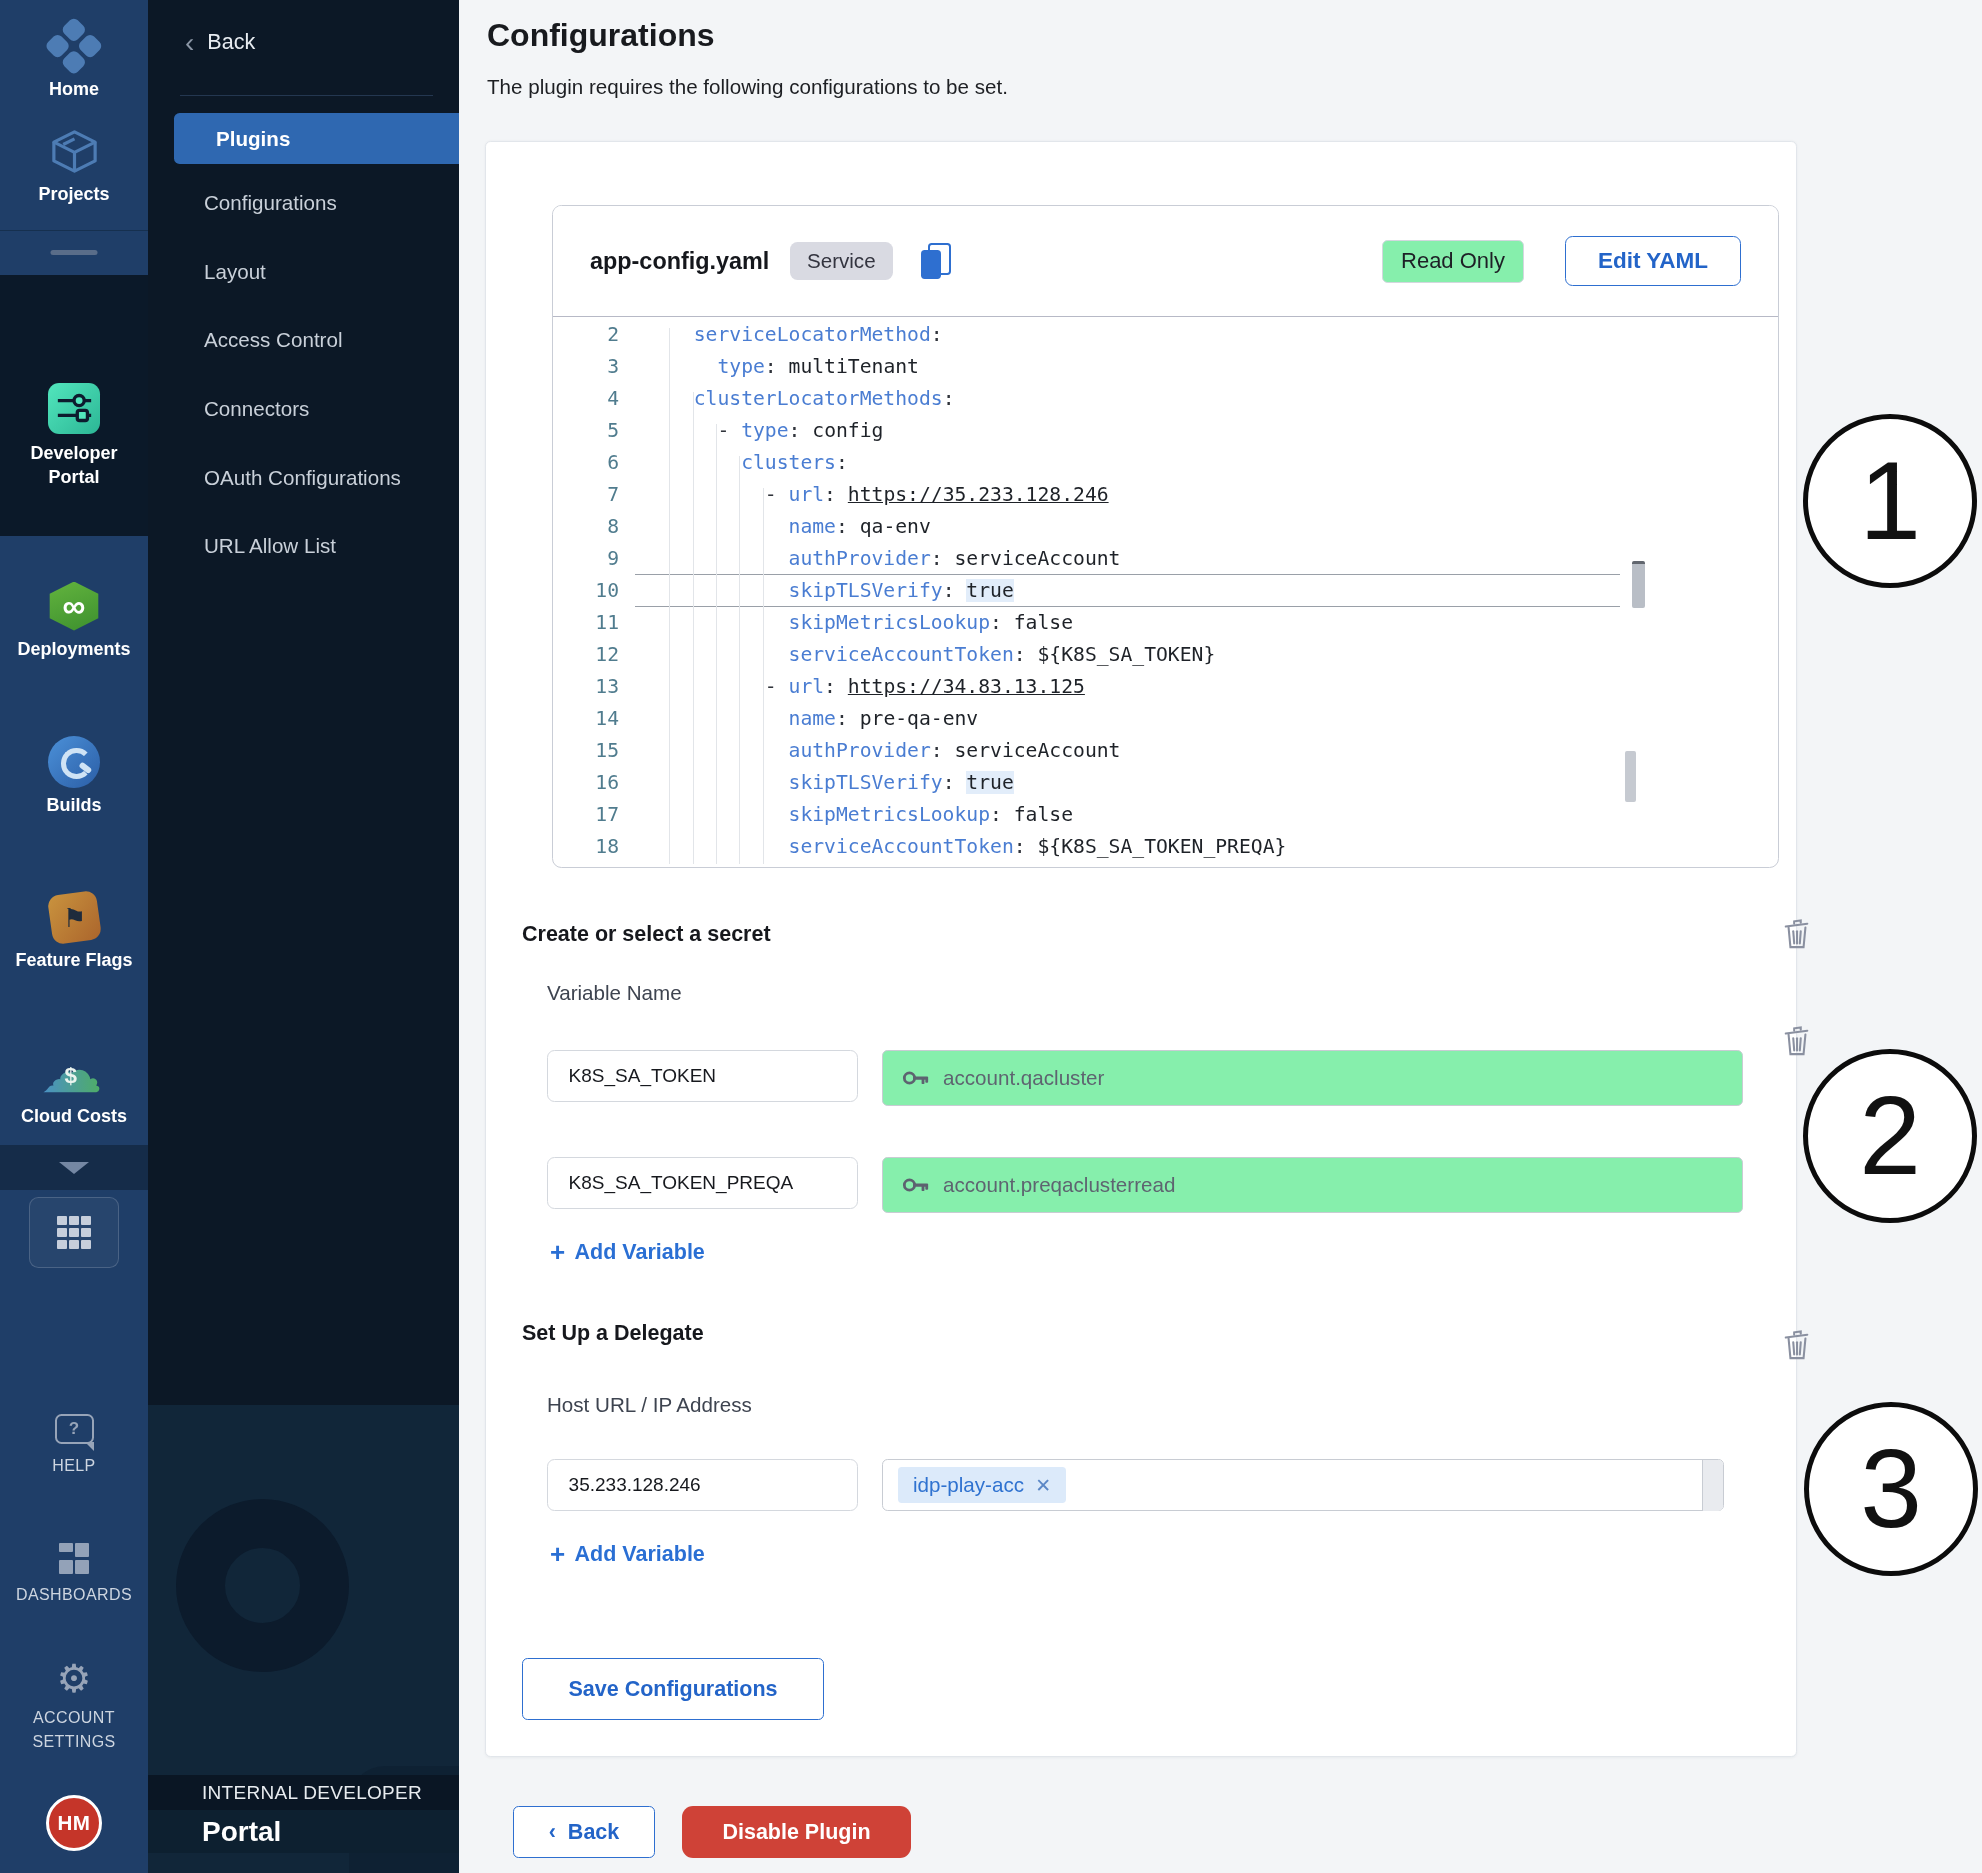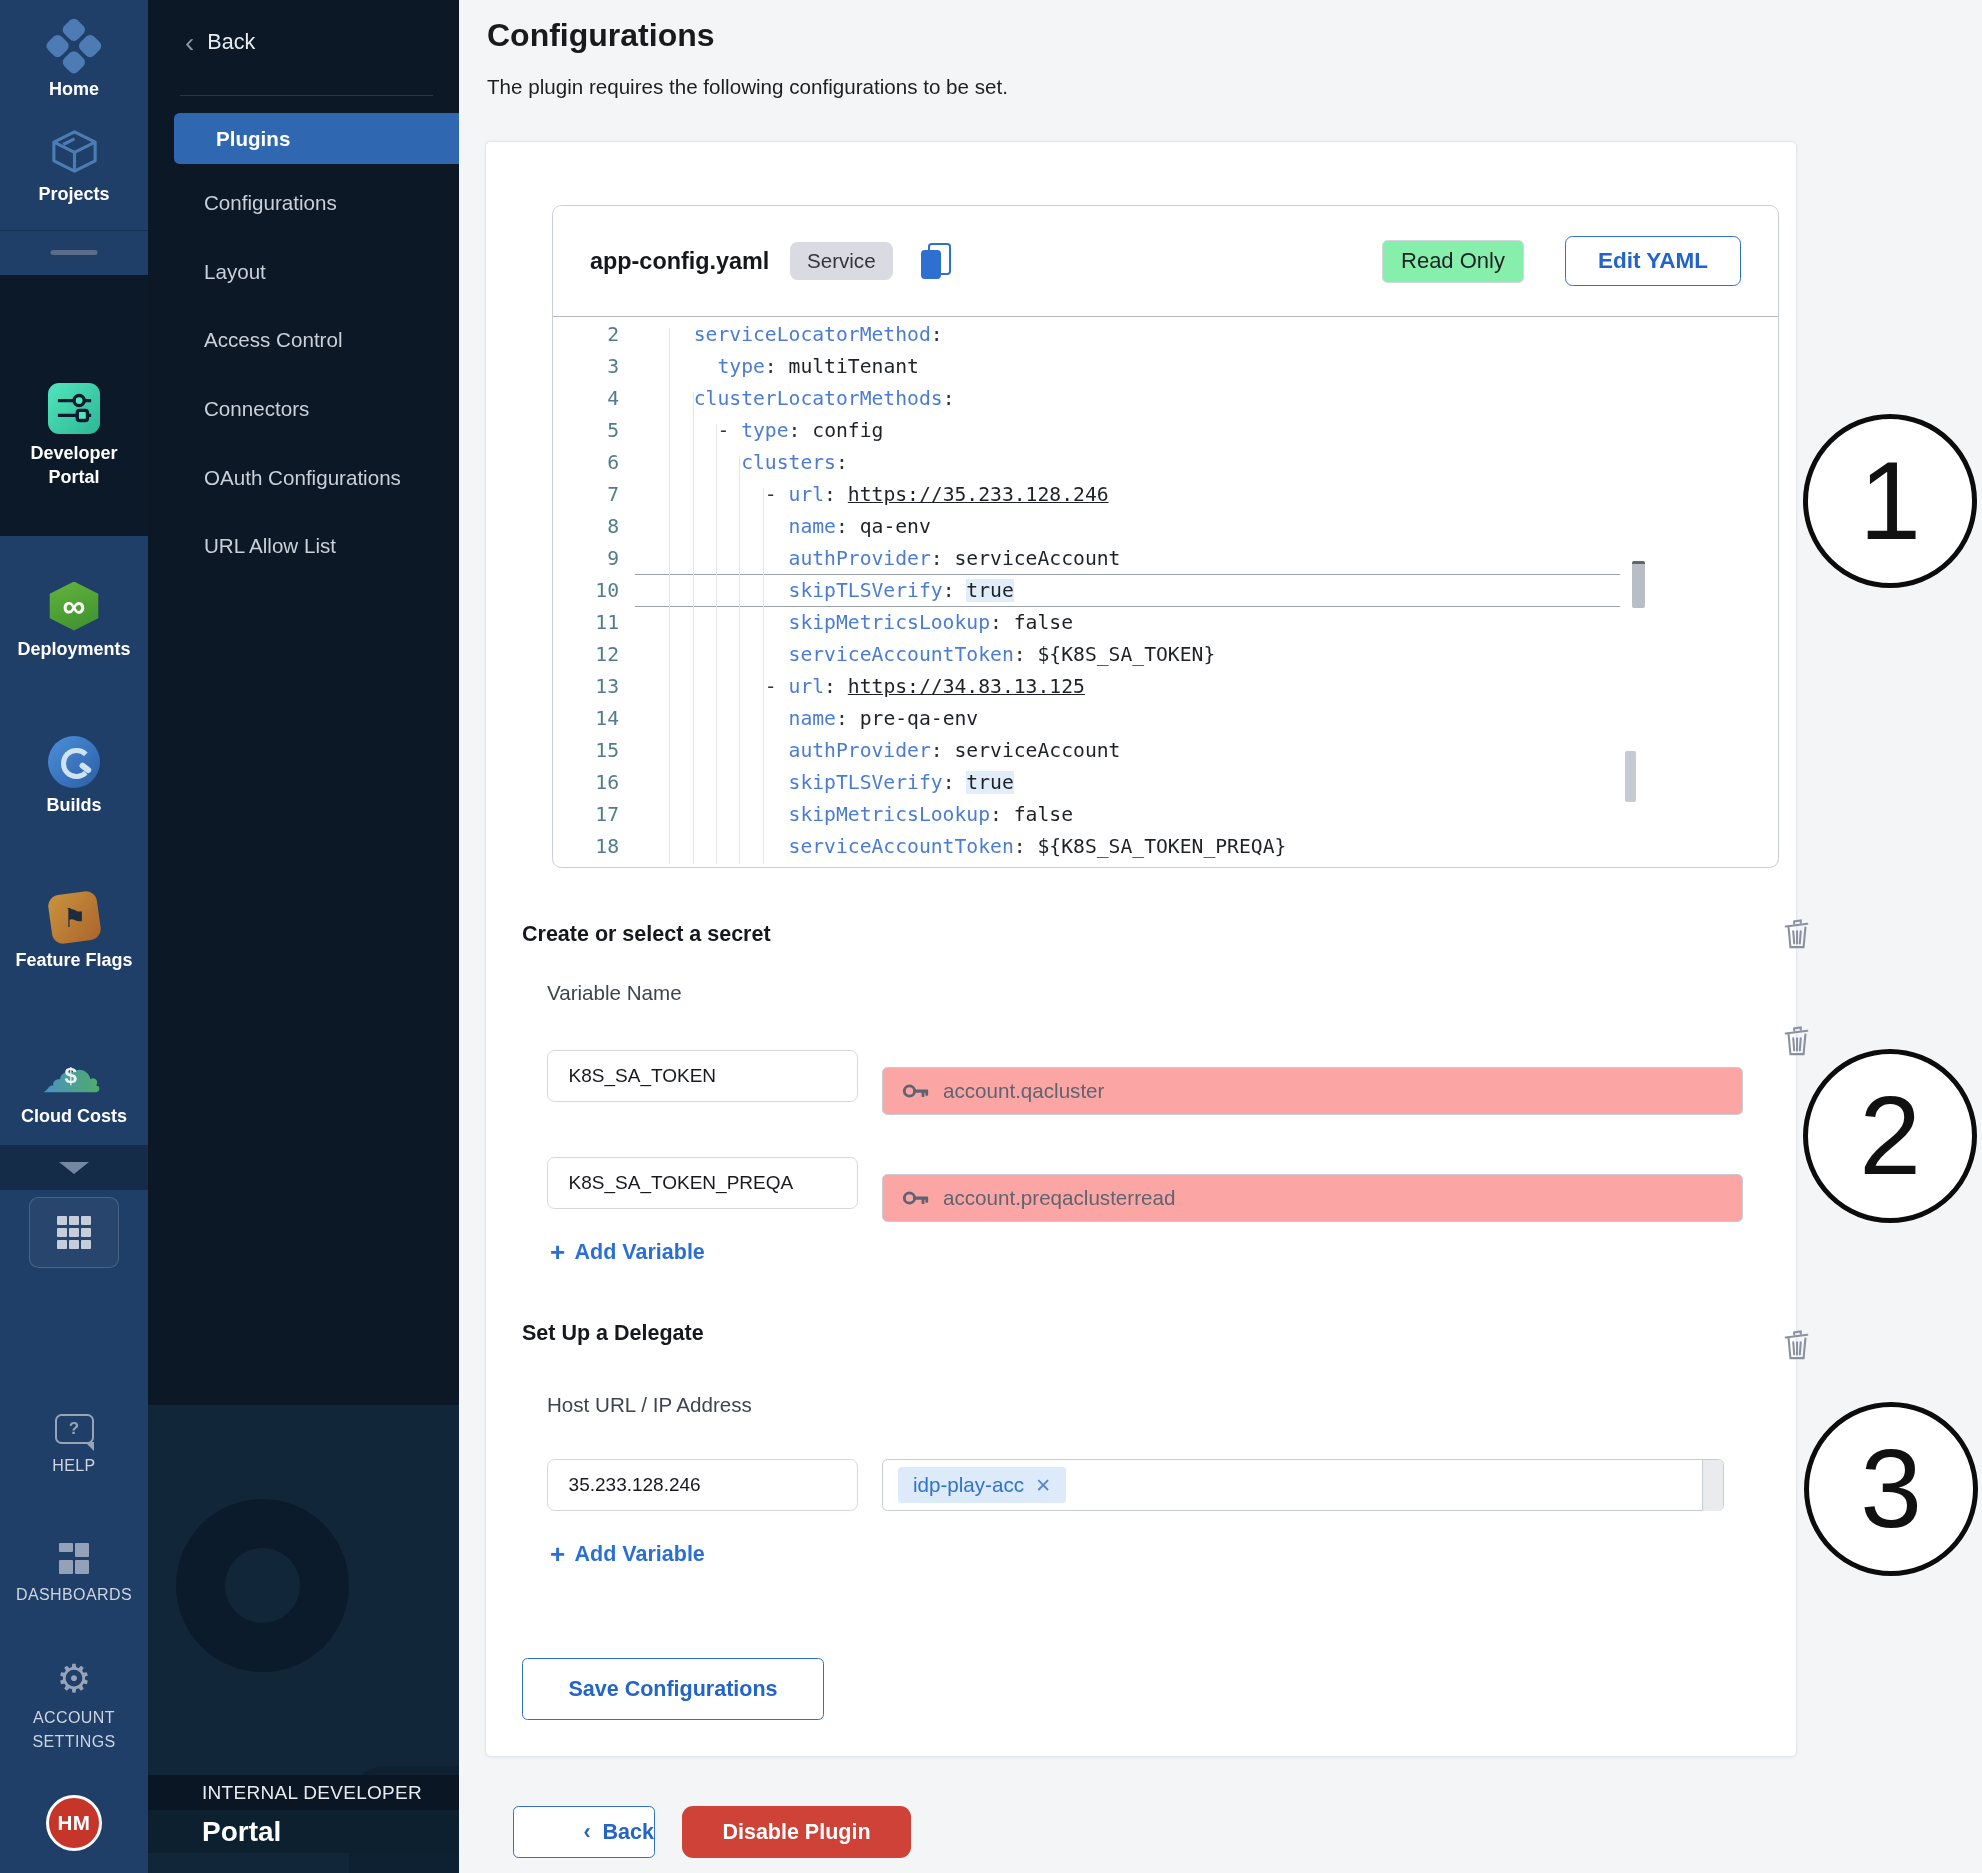--- a/index.html
+++ b/index.html
@@ -88,35 +88,35 @@
   .c-url { color:#1e2228; text-decoration:underline; }
   .c-hl { background:#e2edfa; }
   .cm-active:before { content:""; position:absolute; left:82px; right:160px; top:-0.9px; bottom:0; border-top:0.9px solid #9aa0a8; border-bottom:0.9px solid #9aa0a8; }
   .guide { position:absolute; width:0.9px; background:#e2e5e9; }
   .vthumb { position:absolute; border-radius:1.9px; }
 
   
   .sec-head { position:absolute; left:36px; font-size:21.5px; font-weight:700; color:#16181d; }
   .col-label { position:absolute; left:61px; font-size:20.6px; color:#3e4450; }
   .var-input { position:absolute; left:61px; width:311px; height:52px; border:0.9px solid #d4d8de; border-radius:7.5px; background:#fff; font-family:"Liberation Sans",sans-serif; font-size:19px; color:#17191e; padding:0 20.6px; }
-  .secret-select { position:absolute; left:396px; width:861px; height:48px; background:#fca5a5; border:0.9px solid #c8ccd3; border-radius:5.6px; display:flex; align-items:center; padding:0 19px; gap:13px; cursor:pointer;margin-top:17px; }
+  .secret-select { position:absolute; left:396px; width:861px; height:56px; background:#86efac; border:0.9px solid #c8ccd3; border-radius:5.6px; display:flex; align-items:center; padding:0 19px; gap:13px; cursor:pointer; }
   .secret-select .stext { color:#5e6470; font-size:20.6px; }
   .key-ic svg { display:block; }
   .add-var { position:absolute; left:64px; display:flex; align-items:center; gap:9.4px; color:#2a6fd4; font-size:21.5px; font-weight:600; cursor:pointer; }
   .add-var .plus { font-size:26px; font-weight:700; line-height:20.6px; }
   .tag-select { position:absolute; left:396px; width:842px; height:52px; background:#fff; border:0.9px solid #c8ccd3; border-radius:5.6px; display:flex; align-items:center; padding:0 5.6px 0 15px; cursor:text; }
   .chip { display:flex; align-items:center; gap:11.2px; background:#dceafa; border-radius:3.7px; height:36px; padding:0 15px; color:#2f72d0; font-size:20.6px; }
   .chip .x { color:#5b87c6; font-size:19px; cursor:pointer; }
   .tag-cap { position:absolute; right:0; top:0; width:20.6px; height:51px; background:#e9ebef; border-left:0.9px solid #c8ccd3; border-radius:0 4.7px 4.7px 0; }
   .trash { position:absolute; width:32px; height:34px; cursor:pointer; }
   .trash svg { display:block; }
 
   #save-btn { position:absolute; left:36px; top:1516px; width:302px; height:62px; border:1.9px solid #2e6fd0; border-radius:5.6px; background:#fff; color:#2364c8; font-size:21.5px; font-weight:700; cursor:pointer; }
 
-  #back-btn { position:absolute; left:54px; top:1806px; width:142px; height:52px; border:1.9px solid #2e6fd0; border-radius:5.6px; background:#fff; color:#2364c8; font-size:21.5px; font-weight:700; cursor:pointer;text-align:right; }
+  #back-btn { position:absolute; left:54px; top:1806px; width:142px; height:52px; border:1.9px solid #2e6fd0; border-radius:5.6px; background:#fff; color:#2364c8; font-size:21.5px; font-weight:700; cursor:pointer; }
   #disable-btn { position:absolute; left:223px; top:1806px; width:229px; height:52px; border:none; border-radius:11px; background:#cf4237; color:#fff; font-size:21.5px; font-weight:700; cursor:pointer; }
 
   .badge-circle { position:absolute; width:174px; height:174px; border-radius:50%; border:5.6px solid #0c0c0c; background:#fff; display:flex; align-items:center; justify-content:center; font-size:111px; color:#111; z-index:8; font-family:"Liberation Sans",sans-serif; }
 </style>
 </head>
 <body>
 
 <div id="app">
 
   <aside id="sb1">

